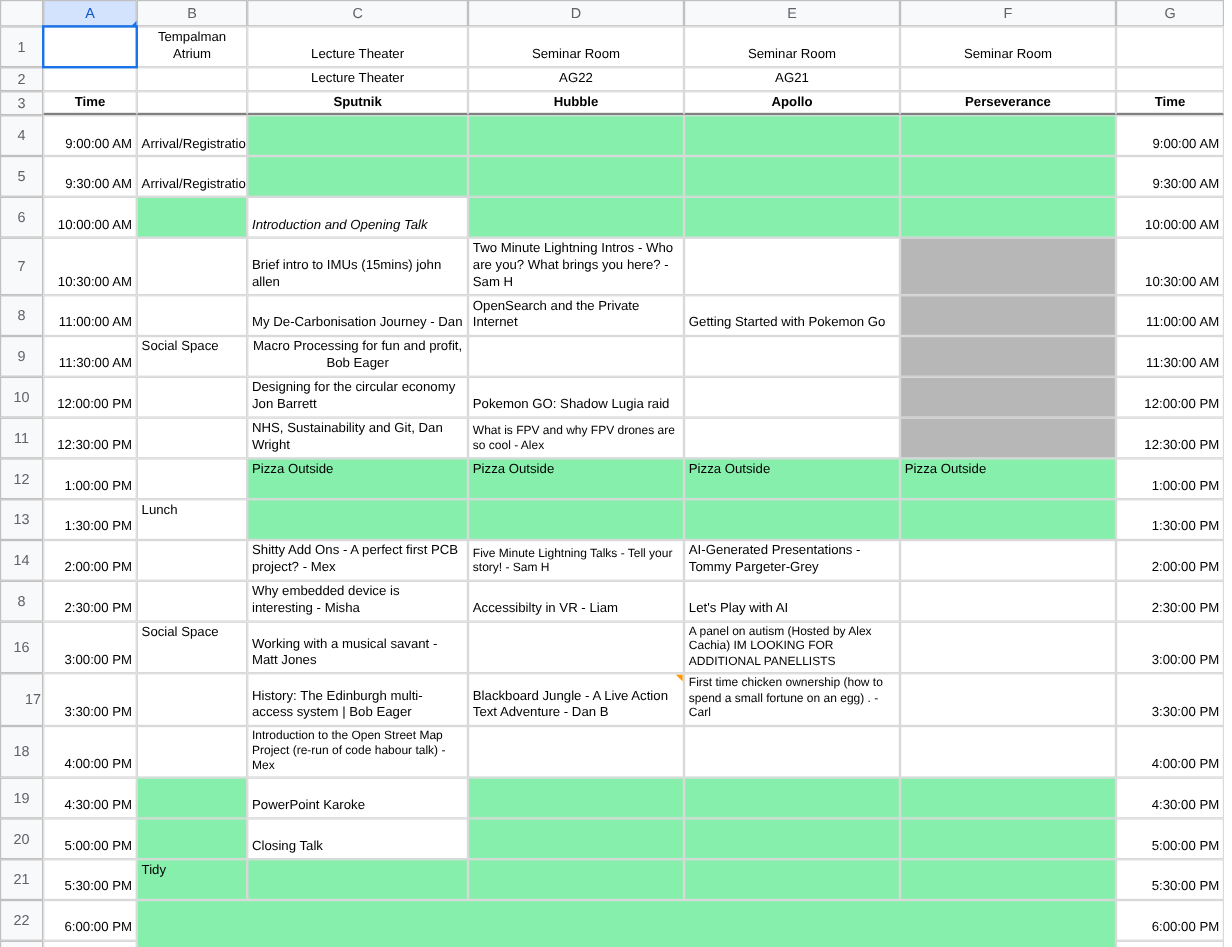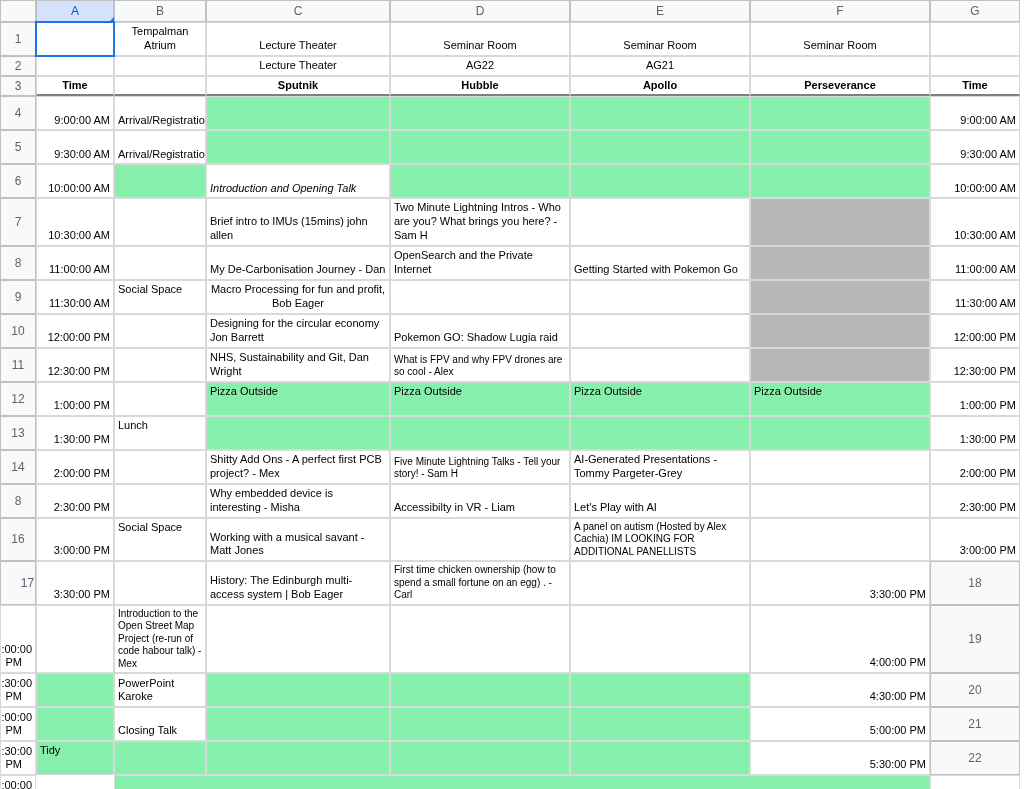--- a/index.html
+++ b/index.html
@@ -228,20 +228,21 @@
     <div class="cell top" style="min-height: 34px;">Social Space</div>
     <div class="cell" style="min-height: 34px;">Working with a musical savant - Matt Jones</div>
     <div class="cell" style="min-height: 34px;"></div>
     <div class="cell small" style="min-height: 34px;">A panel on autism (Hosted by Alex Cachia) IM LOOKING FOR ADDITIONAL PANELLISTS</div>
     <div class="cell" style="min-height: 34px;"></div>
     <div class="cell right-text" style="min-height: 34px;">3:00:00 PM</div>
     <div class="row-header" style="min-height: 34px; padding-left: 19px;">17</div>
     <div class="cell right-text" style="min-height: 34px;">3:30:00 PM</div>
     <div class="cell" style="min-height: 34px;"></div>
     <div class="cell" style="min-height: 34px;">History: The Edinburgh multi-access system | Bob Eager</div>
+    <div class="cell comment-mark" style="min-height: 34px;">Blackboard Jungle - A Live Action Text Adventure - Dan B</div>
     <div class="cell small" style="min-height: 34px;">First time chicken ownership (how to spend a small fortune on an egg) . - Carl</div>
     <div class="cell" style="min-height: 34px;"></div>
     <div class="cell right-text" style="min-height: 34px;">3:30:00 PM</div>
     <div class="row-header" style="min-height: 34px;">18</div>
     <div class="cell right-text" style="min-height: 34px;">4:00:00 PM</div>
     <div class="cell" style="min-height: 34px;"></div>
     <div class="cell small" style="min-height: 34px;">Introduction to the Open Street Map Project (re-run of code habour talk) - Mex</div>
     <div class="cell" style="min-height: 34px;"></div>
     <div class="cell" style="min-height: 34px;"></div>
     <div class="cell" style="min-height: 34px;"></div>

